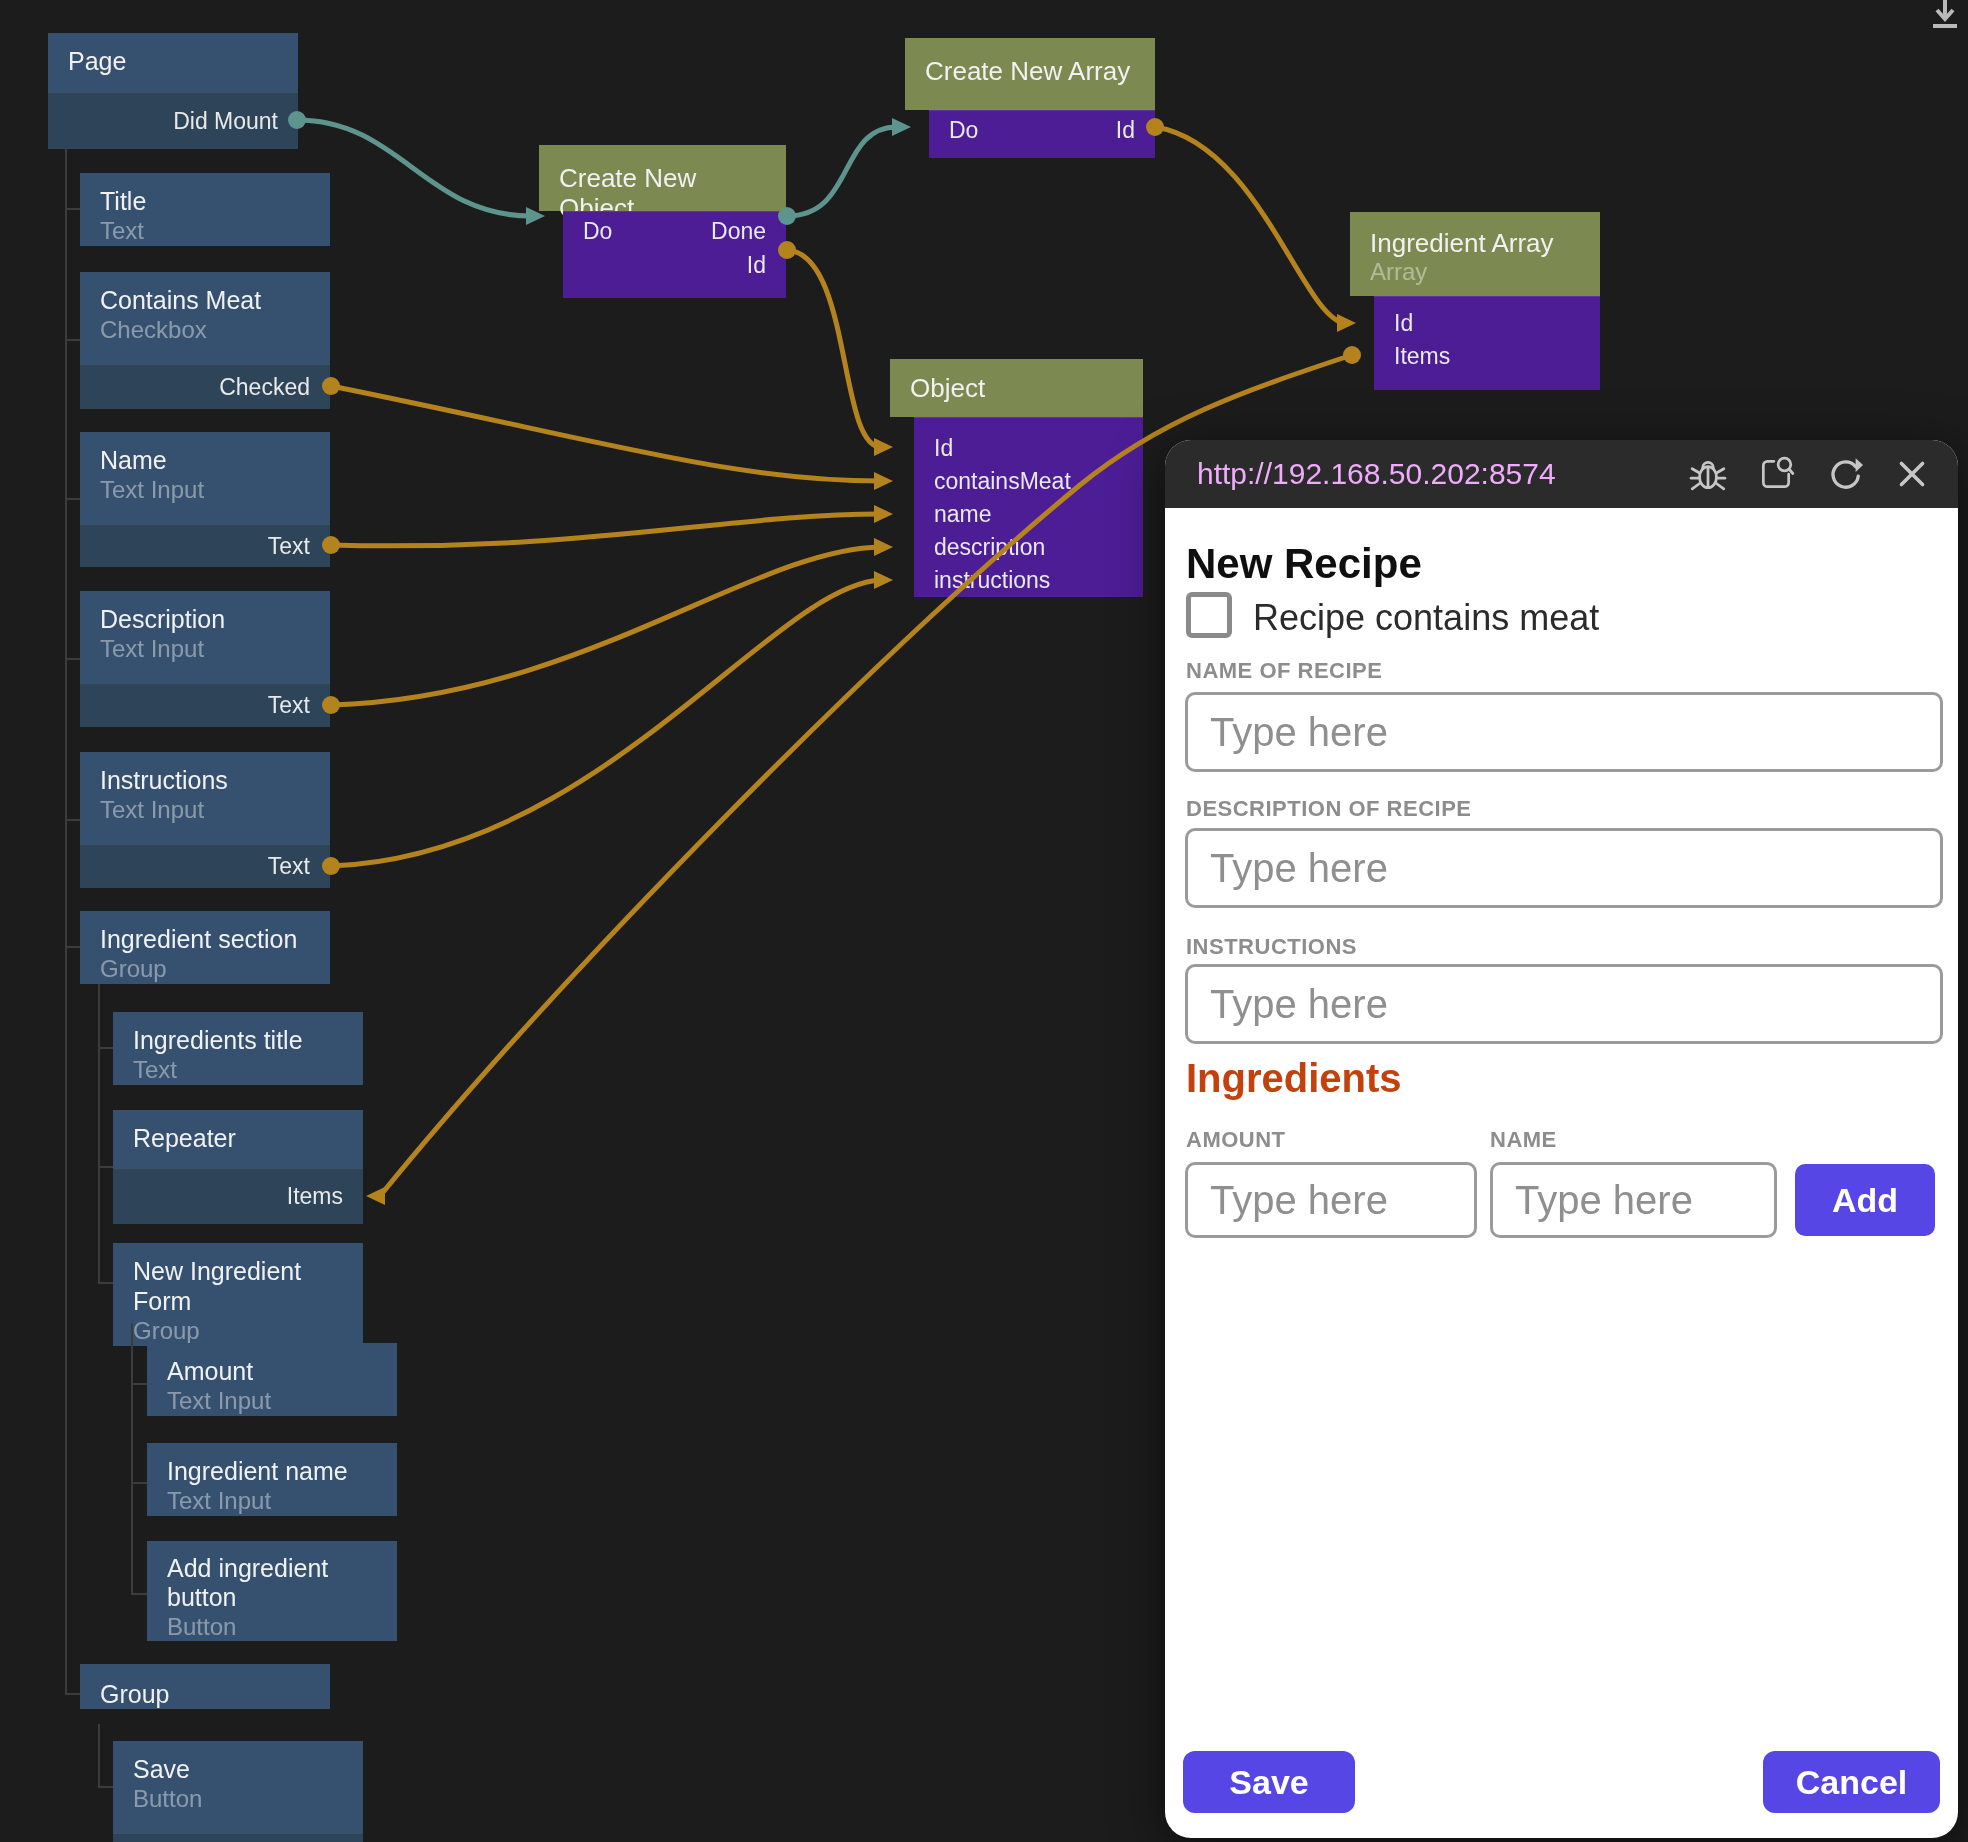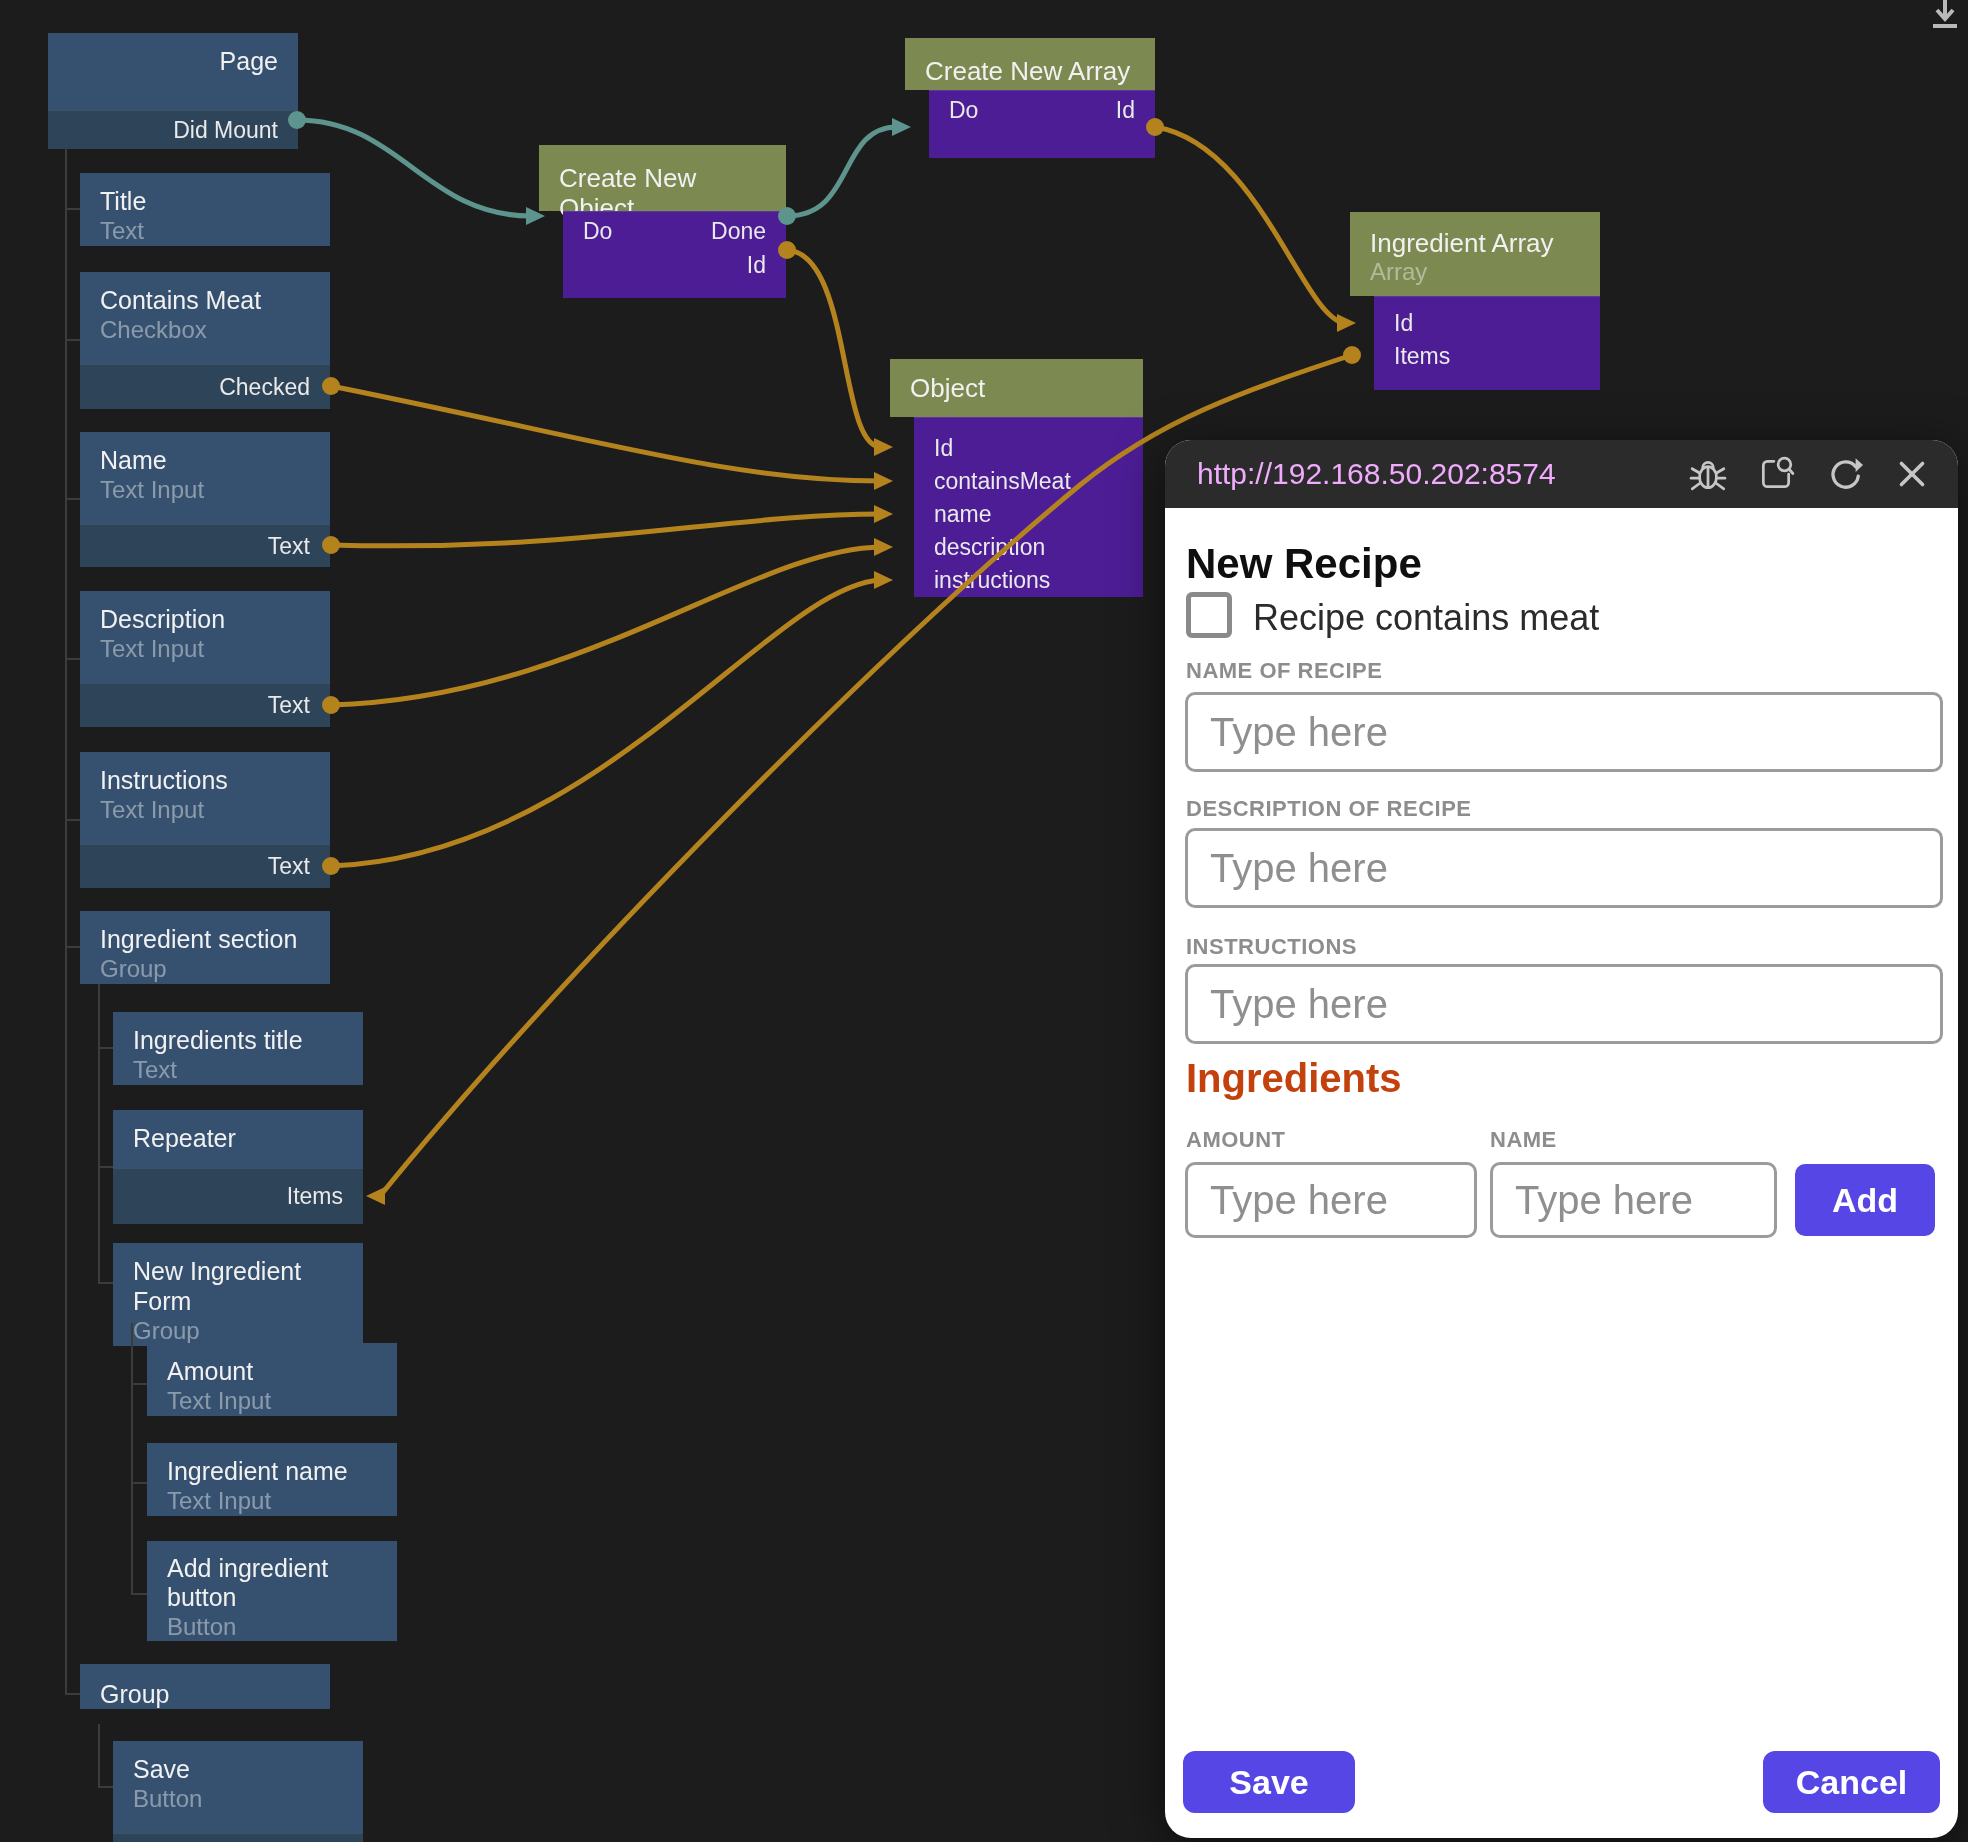--- a/index.html
+++ b/index.html
@@ -38,21 +38,21 @@
   
   #wires{position:absolute;left:0;top:0;pointer-events:none;}
   #dl-icon{position:absolute;left:1925px;top:0px;width:40px;height:38px;}
 </style>
 </head>
 <body>
 
 <div id="stage">
 
   <div class="node bn" style="left:48px;top:33px;width:250px;height:116px;">
-    <div class="tb" style="height:77px;text-align:right;">
+    <div class="tb" style="height:59px;">
         <span class="t">Page</span>
       </div>
     <div class="ports center1">
         <div class="prow right">Did Mount</div>
       </div>
   </div>
 
   <div class="node bn" style="left:80px;top:173px;width:250px;height:73px;">
     <div class="tb">
         <span class="t">Title</span>
@@ -174,21 +174,21 @@
         <span>Do</span>
         <span>Done</span>
       </div>
       <div class="prow right" style="height:34px;">
           <span>Id</span>
         </div>
     </div>
   </div>
 
   <div class="node gn" style="left:905px;top:38px;width:250px;height:120px;">
-    <div class="tb" style="height:52px;padding-top:18px;">
+    <div class="tb" style="height:72px;padding-top:18px;">
         <span class="t">Create New Array</span>
       </div>
     <div class="ports" style="padding-top:2px;">
       <div class="prow split" style="height:34px;">
         <span>Do</span>
         <span>Id</span>
       </div>
     </div>
   </div>
 

